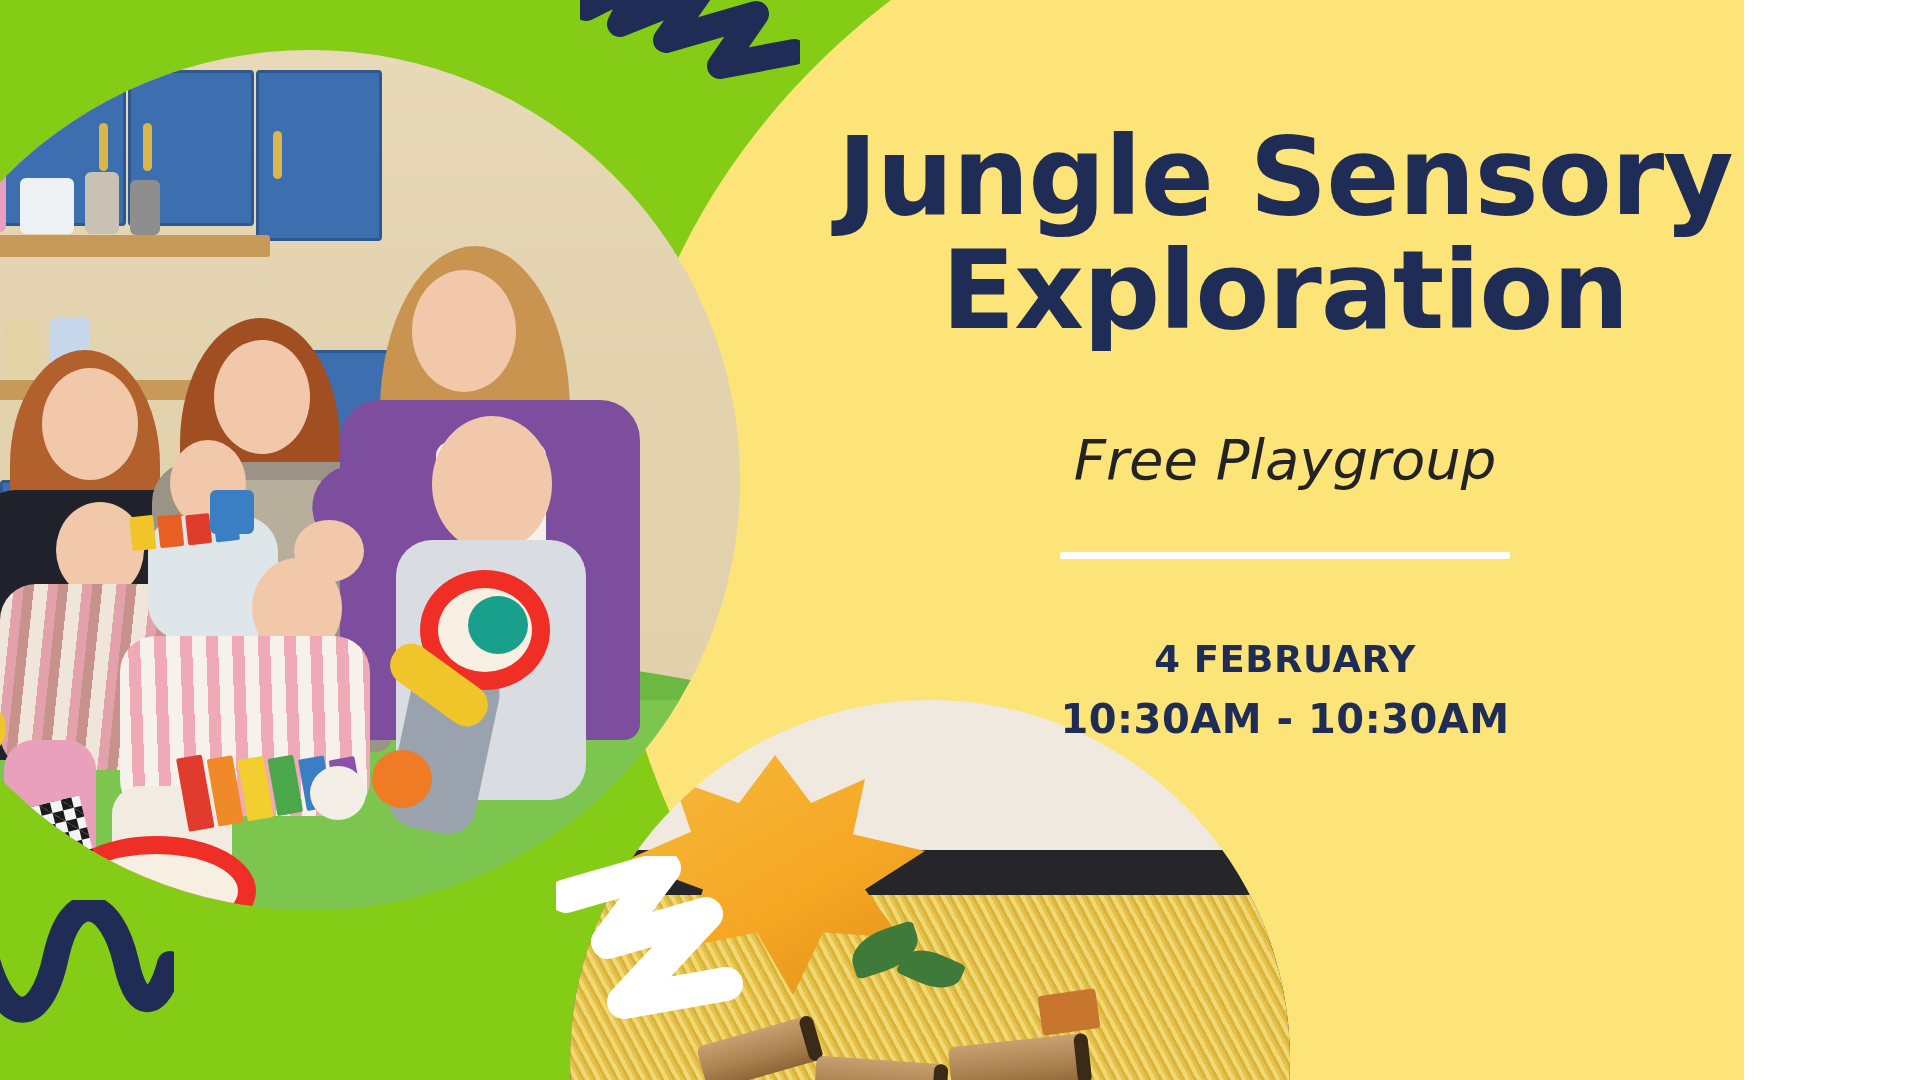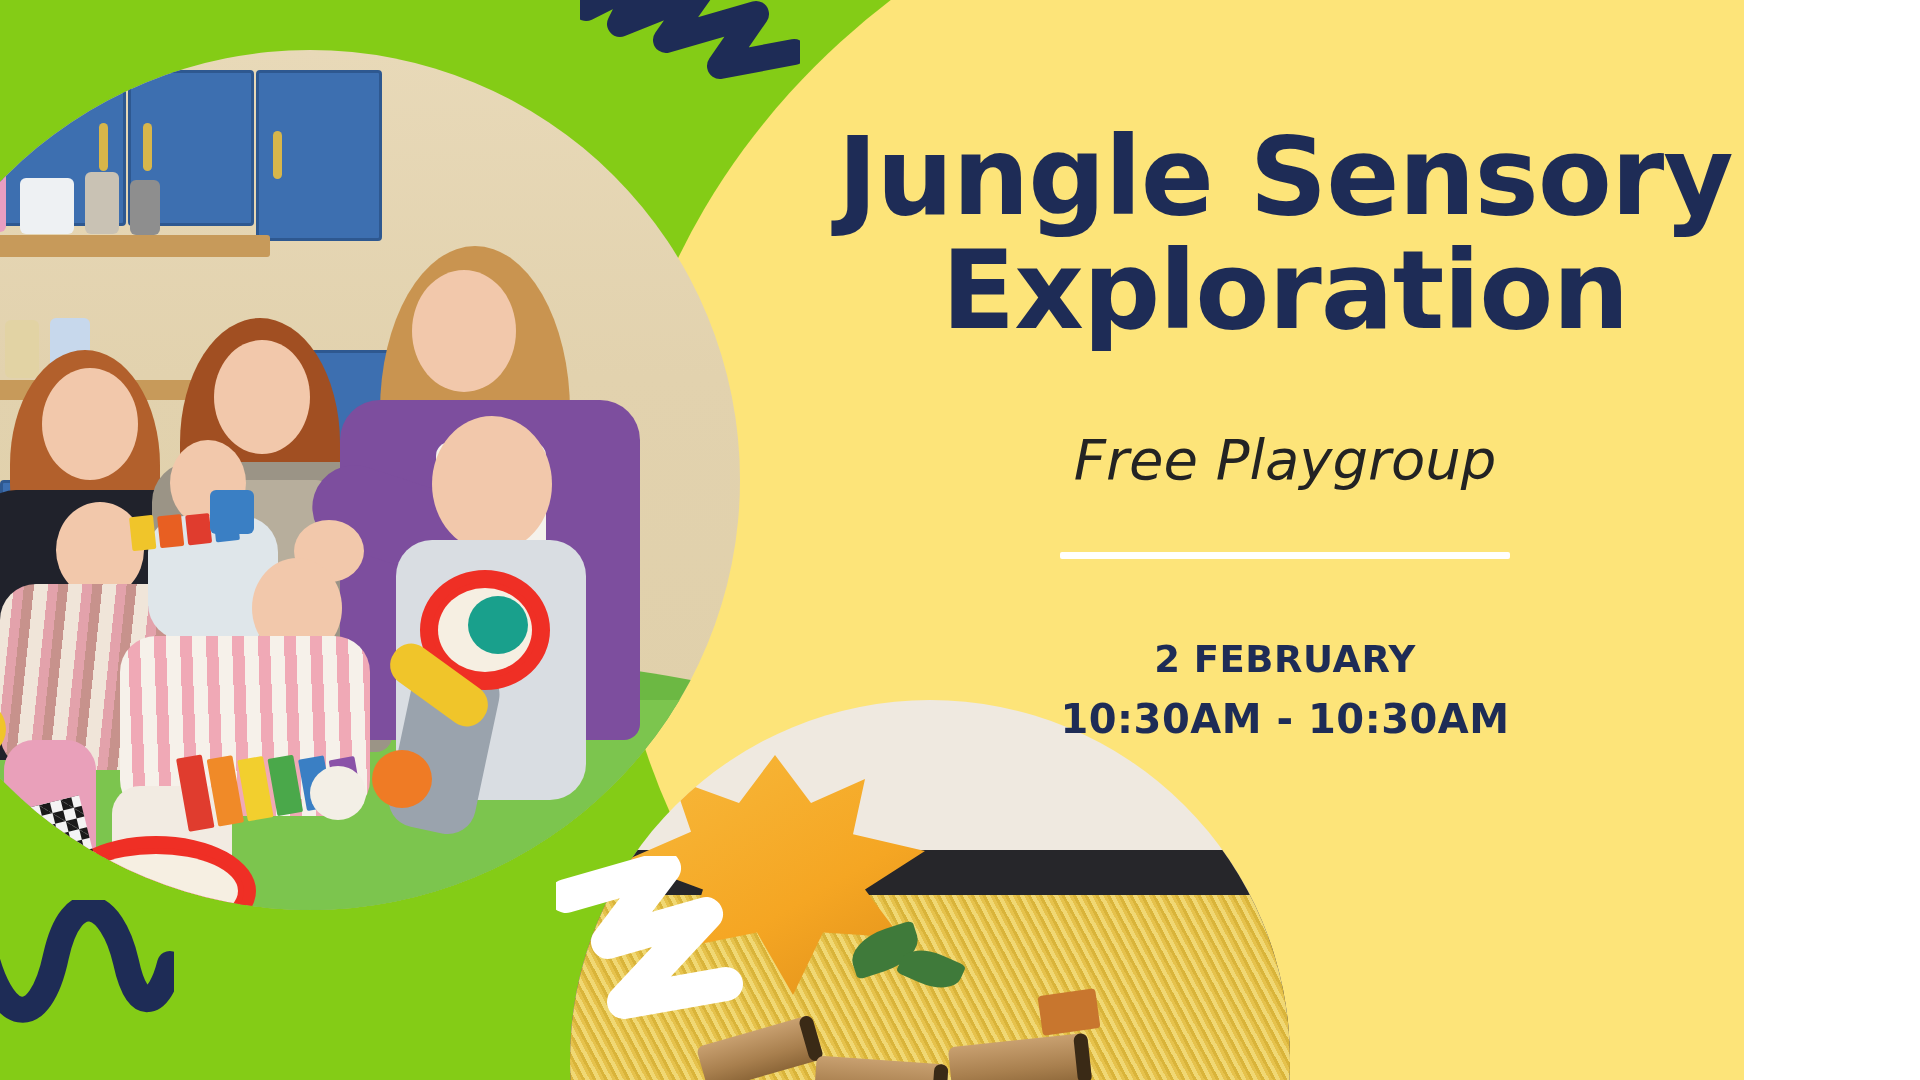--- a/index.html
+++ b/index.html
@@ -370,18 +370,18 @@
 
   <div class="content">
     <h1 class="headline">Jungle Sensory
 Exploration</h1>
 
     <div class="subhead">Free Playgroup</div>
 
     <div class="divider"></div>
 
     <div class="details">
-      <span class="date-line">2 FEBRUARY</span>
+      <span class="date-line">4 FEBRUARY</span>
       <span class="time-line">10:30AM - 10:30AM</span>
     </div>
   </div>
 
 </div>
 
 </body></html>

